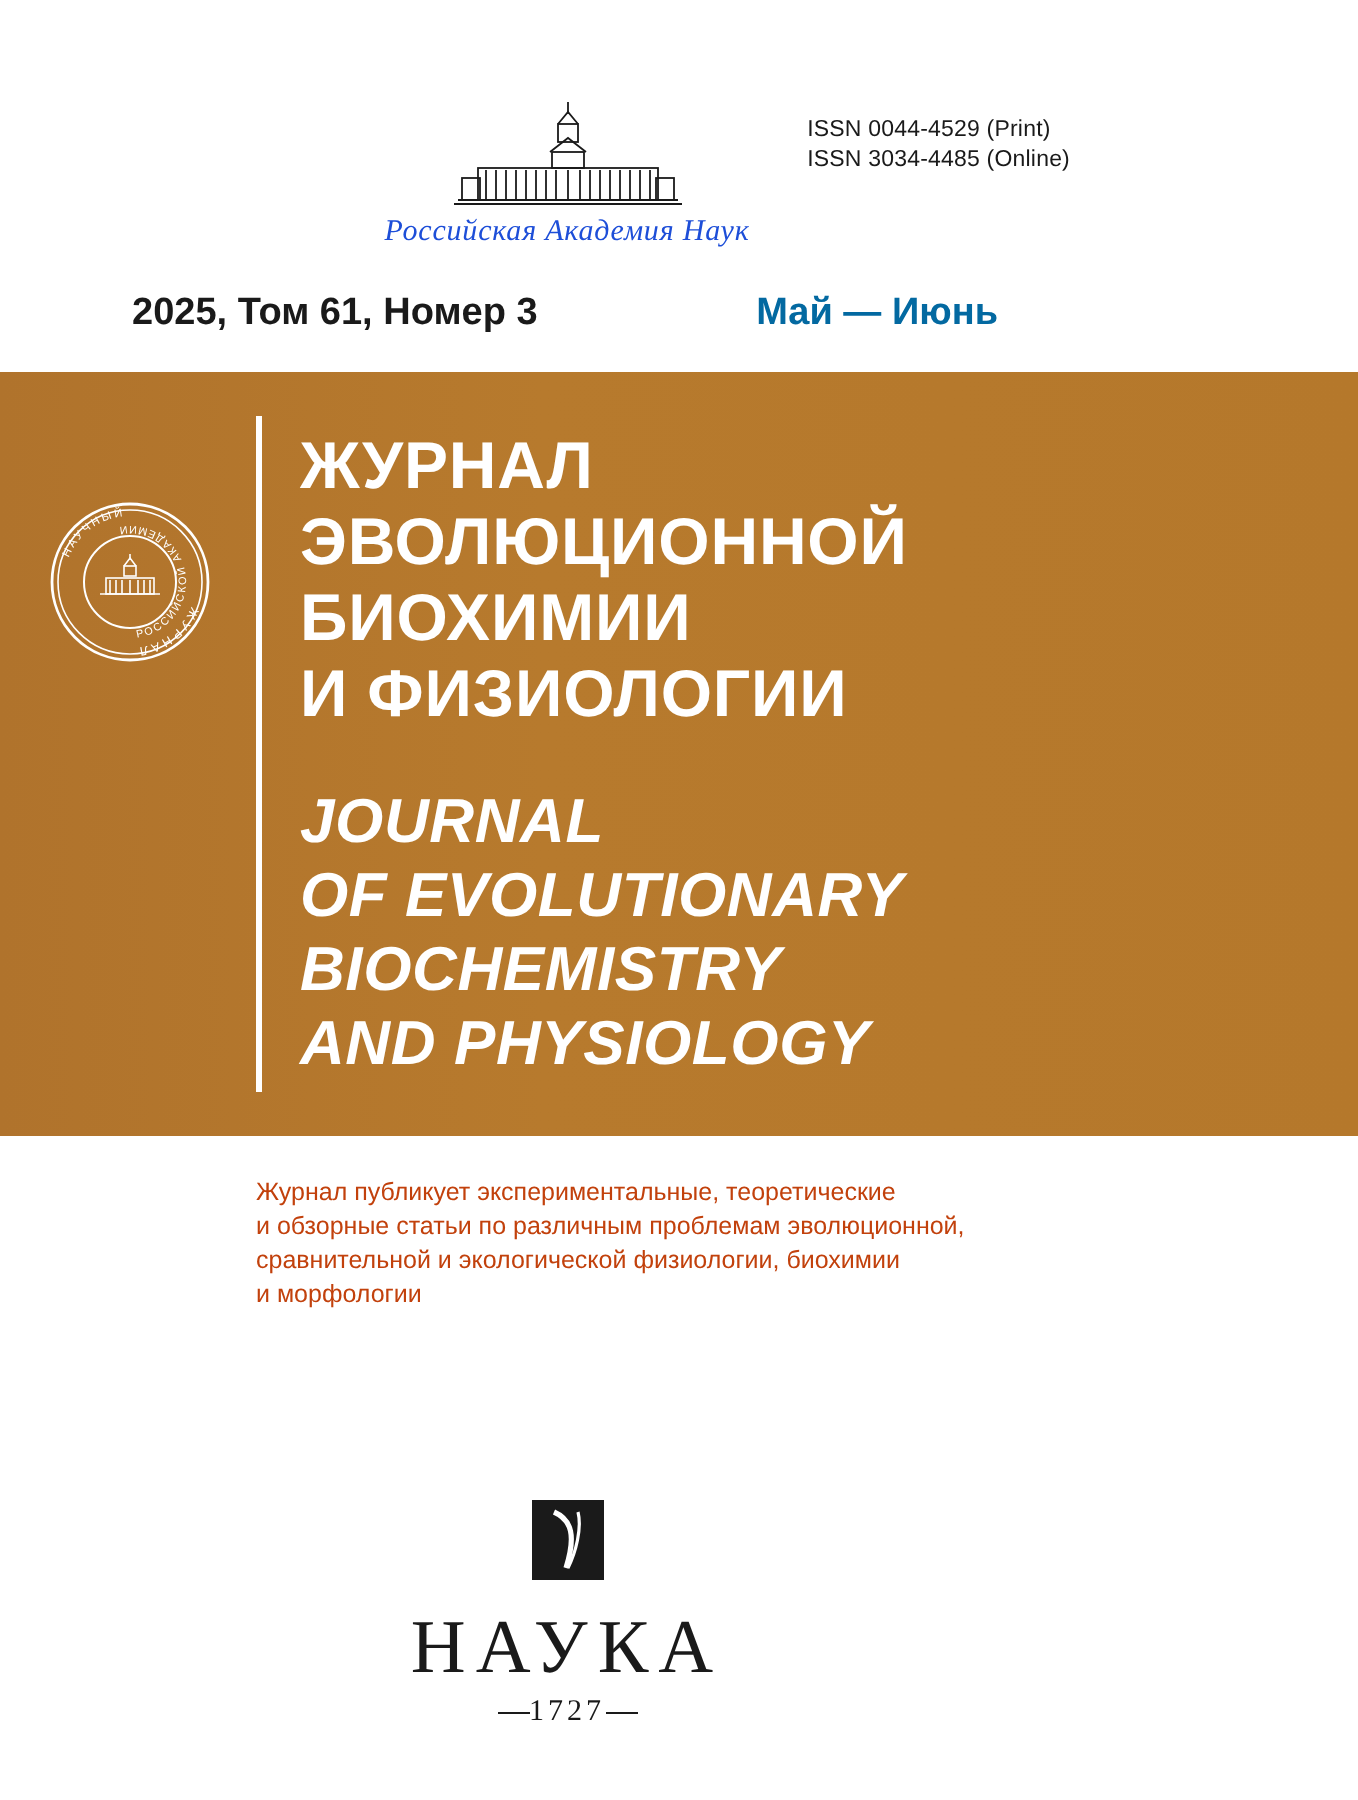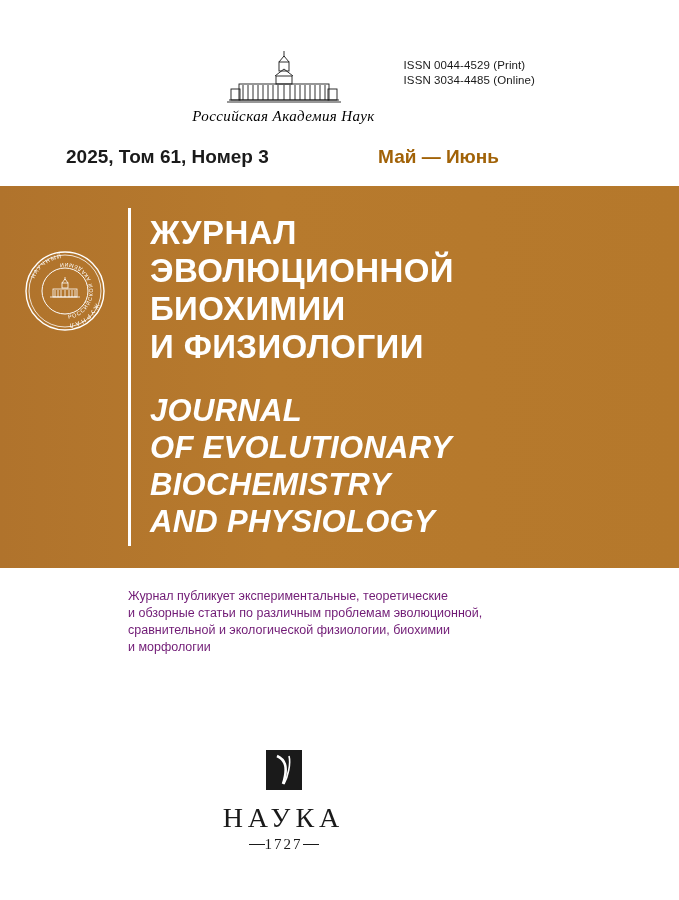--- a/index.html
+++ b/index.html
@@ -47,21 +47,21 @@
   }
   .academy-logo .emblem {
     width: 130px;
     height: 58px;
     position: relative;
   }
   .academy-logo .caption {
     font-family: "Liberation Serif", serif;
     font-style: italic;
     font-size: 15px;
-    color: #000000;
+    color: #1d4ed8;
     margin-top: 2px;
     letter-spacing: 0.4px;
     white-space: nowrap;
   }
 
   .issue-line {
     position: absolute;
     left: 0;
     right: 0;
     top: 146px;
@@ -75,21 +75,21 @@
     font-size: 19px;
     font-weight: bold;
     color: #1a1a1a;
   }
   .issue-right {
     position: absolute;
     right: 68px;
     top: 0;
     font-size: 19px;
     font-weight: bold;
-    color: #a16207;
+    color: #0369a1;
   }
 
   
   .brown-band {
     position: absolute;
     left: 0;
     top: 186px;
     width: 679px;
     height: 382px;
     background: #b5752a;
@@ -139,42 +139,42 @@
   }
 
   
   .description {
     position: absolute;
     left: 128px;
     top: 588px;
     width: 420px;
     font-size: 12.5px;
     line-height: 17px;
-    color: #701a75;
+    color: #c2410c;
     white-space: pre-line;
   }
 
   
   .publisher {
     position: absolute;
     left: 0;
     right: 0;
     top: 748px;
     display: flex;
     flex-direction: column;
     align-items: center;
   }
   .pub-mark {
     width: 40px;
     height: 44px;
     position: relative;
   }
   .pub-name {
     font-family: "Liberation Serif", serif;
-    font-size: 28px;
+    font-size: 38px;
     letter-spacing: 5px;
     font-weight: normal;
     margin-top: 10px;
     color: #1a1a1a;
   }
   .pub-year {
     font-family: "Liberation Serif", serif;
     font-size: 15px;
     letter-spacing: 2px;
     margin-top: 2px;

